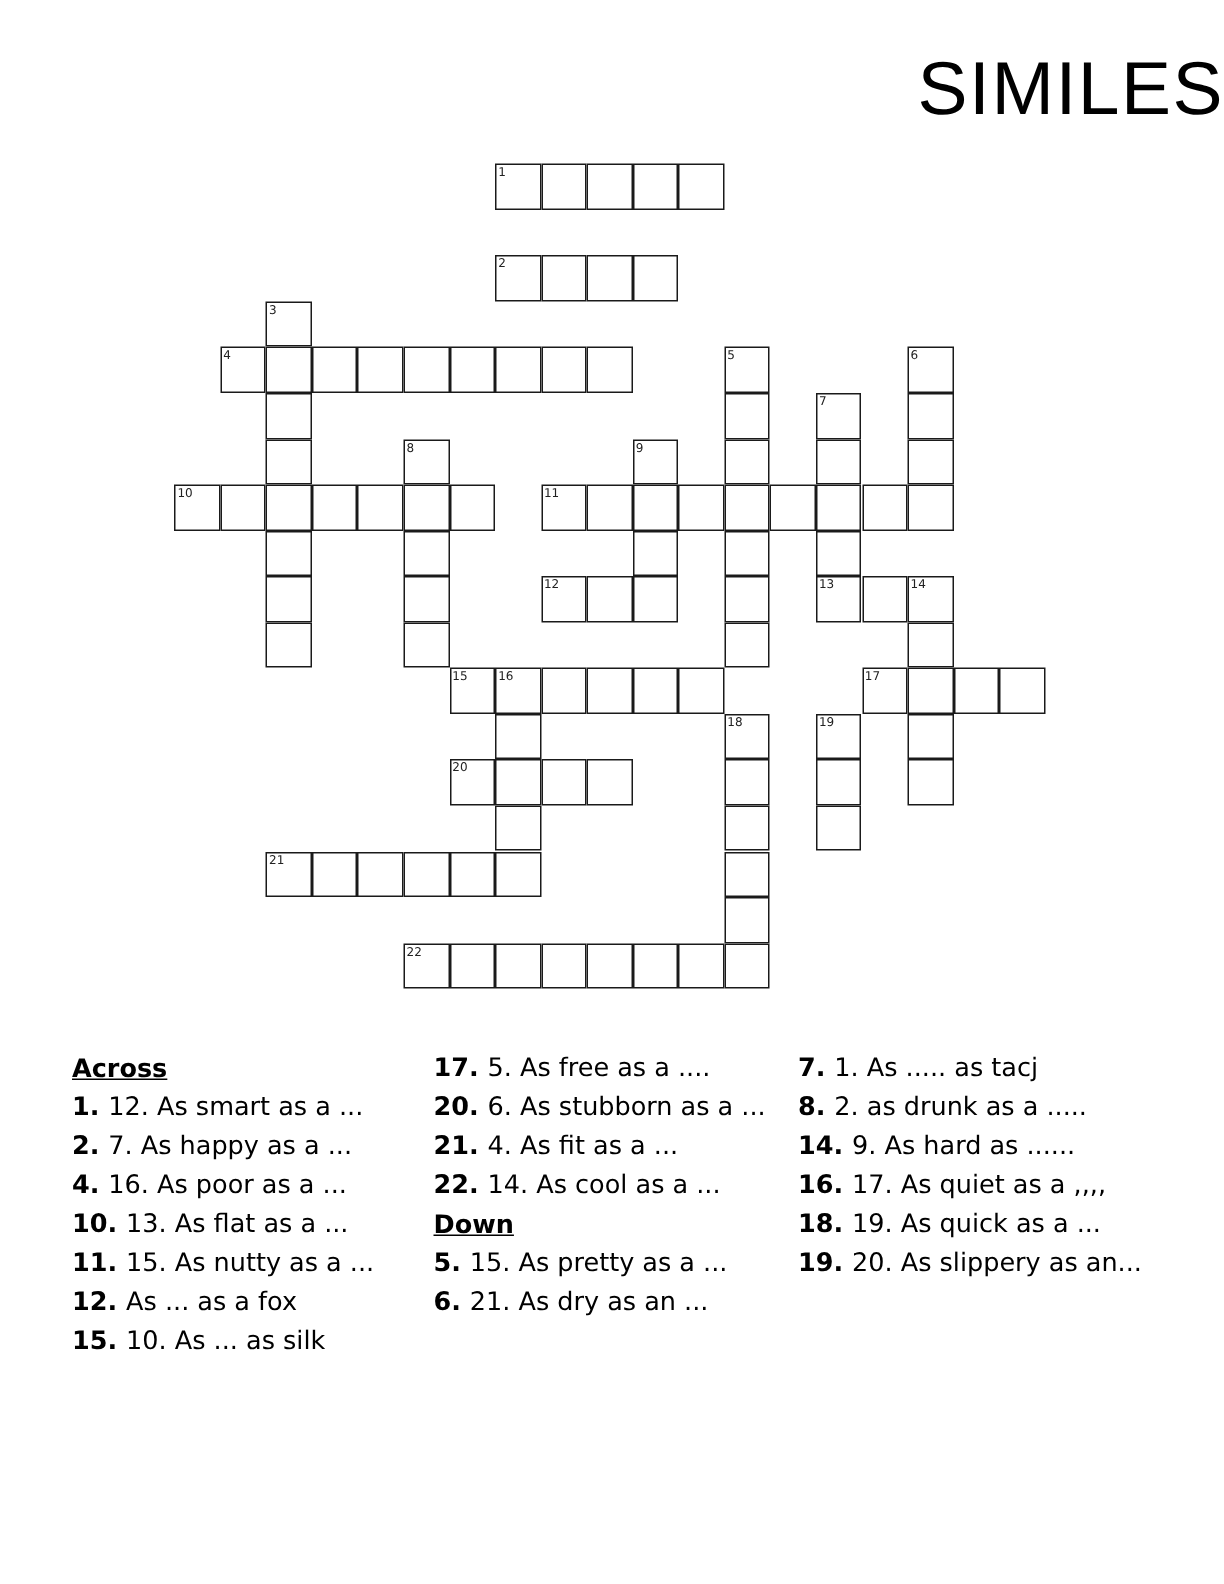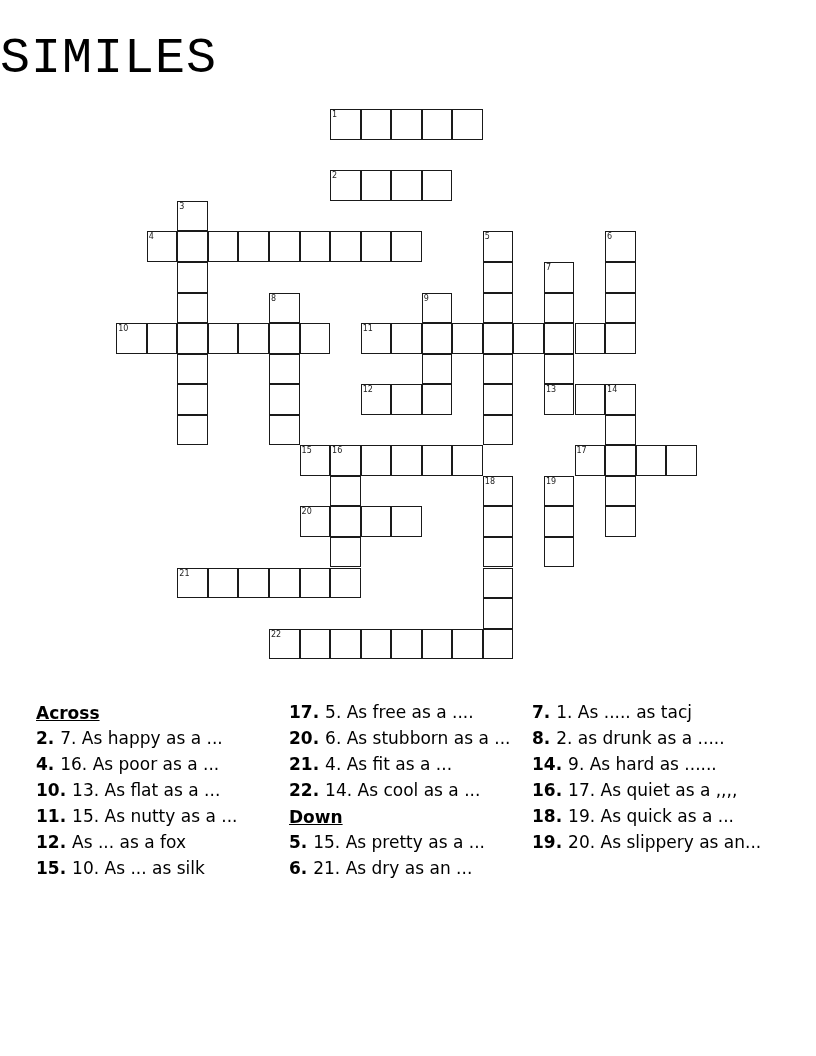--- a/index.html
+++ b/index.html
@@ -1,17 +1,17 @@
 <!DOCTYPE html>
 <html><head>
 <meta charset="utf-8">
 <style>
   html, body { margin: 0; padding: 0; background: #ffffff; }
   body { width: 816px; height: 1056px; position: relative; overflow: hidden; font-family: "DejaVu Sans", sans-serif; color: #000; }
-  .title { position: absolute; left: 0; width: 816px; top: 30px; text-align: left; font-size: 50px; letter-spacing: 1px; font-family: Liberation Mono, monospace; font-weight: normal; }
+  .title { position: absolute; left: 0; width: 816px; top: 30px; text-align: right; font-size: 50px; letter-spacing: 1px; font-family: Liberation Sans, sans-serif; font-weight: normal; }
   #grid { position: absolute; left: 0; top: 0; width: 816px; height: 700px; }
   .cell { position: absolute; width: 30.55px; height: 30.55px; box-sizing: border-box; border: 1.5px solid #1a1a1a; background: #fff; margin-left: -0.75px; margin-top: -0.75px; }
   .cell .num { position: absolute; left: 1px; top: 0px; font-size: 8px; line-height: 9px; font-family: "DejaVu Sans", sans-serif; color: #222; }
   .clues { position: absolute; top: 701px; font-size: 17px; line-height: 26px; }
   .clues .col { position: absolute; top: 0; width: 235px; }
   .clue { white-space: normal; line-height: 23px; margin-bottom: 3px; }
   .clue .n { font-weight: bold; }
   .heading { font-weight: bold; text-decoration: underline; line-height: 24px; margin-bottom: 2px; }
 </style>
 </head>
@@ -165,22 +165,23 @@
     </div>
     <div class="cell" style="left: 300.3px; top: 629.35px;"></div>
     <div class="cell" style="left: 330.85px; top: 629.35px;"></div>
     <div class="cell" style="left: 361.4px; top: 629.35px;"></div>
     <div class="cell" style="left: 391.95px; top: 629.35px;"></div>
     <div class="cell" style="left: 422.5px; top: 629.35px;"></div>
     <div class="cell" style="left: 453.05px; top: 629.35px;"></div>
   </div>
 
 <div class="clues">
-  <div class="col" style="left:36px;">
+  <div class="col" style="left:48px;">
     <div class="heading">Across</div>
+    <div class="clue"><span class="n">1</span><span class="n">. </span><span>12. As smart as a ...</span></div>
     <div class="clue"><span class="n">2</span><span class="n">. </span><span>7. As happy as a ...</span></div>
     <div class="clue"><span class="n">4</span><span class="n">. </span><span>16. As poor as a ...</span></div>
     <div class="clue"><span class="n">10</span><span class="n">. </span><span>13. As flat as a ...</span></div>
     <div class="clue"><span class="n">11</span><span class="n">. </span><span>15. As nutty as a ...</span></div>
     <div class="clue"><span class="n">12</span><span class="n">. </span><span>As ... as a fox</span></div>
     <div class="clue"><span class="n">15</span><span class="n">. </span><span>10. As ... as silk</span></div>
   </div>
   <div class="col" style="left:289px;">
     <div class="clue"><span class="n">17</span><span class="n">. </span><span>5. As free as a ....</span></div>
     <div class="clue"><span class="n">20</span><span class="n">. </span><span>6. As stubborn as a ...</span></div>

